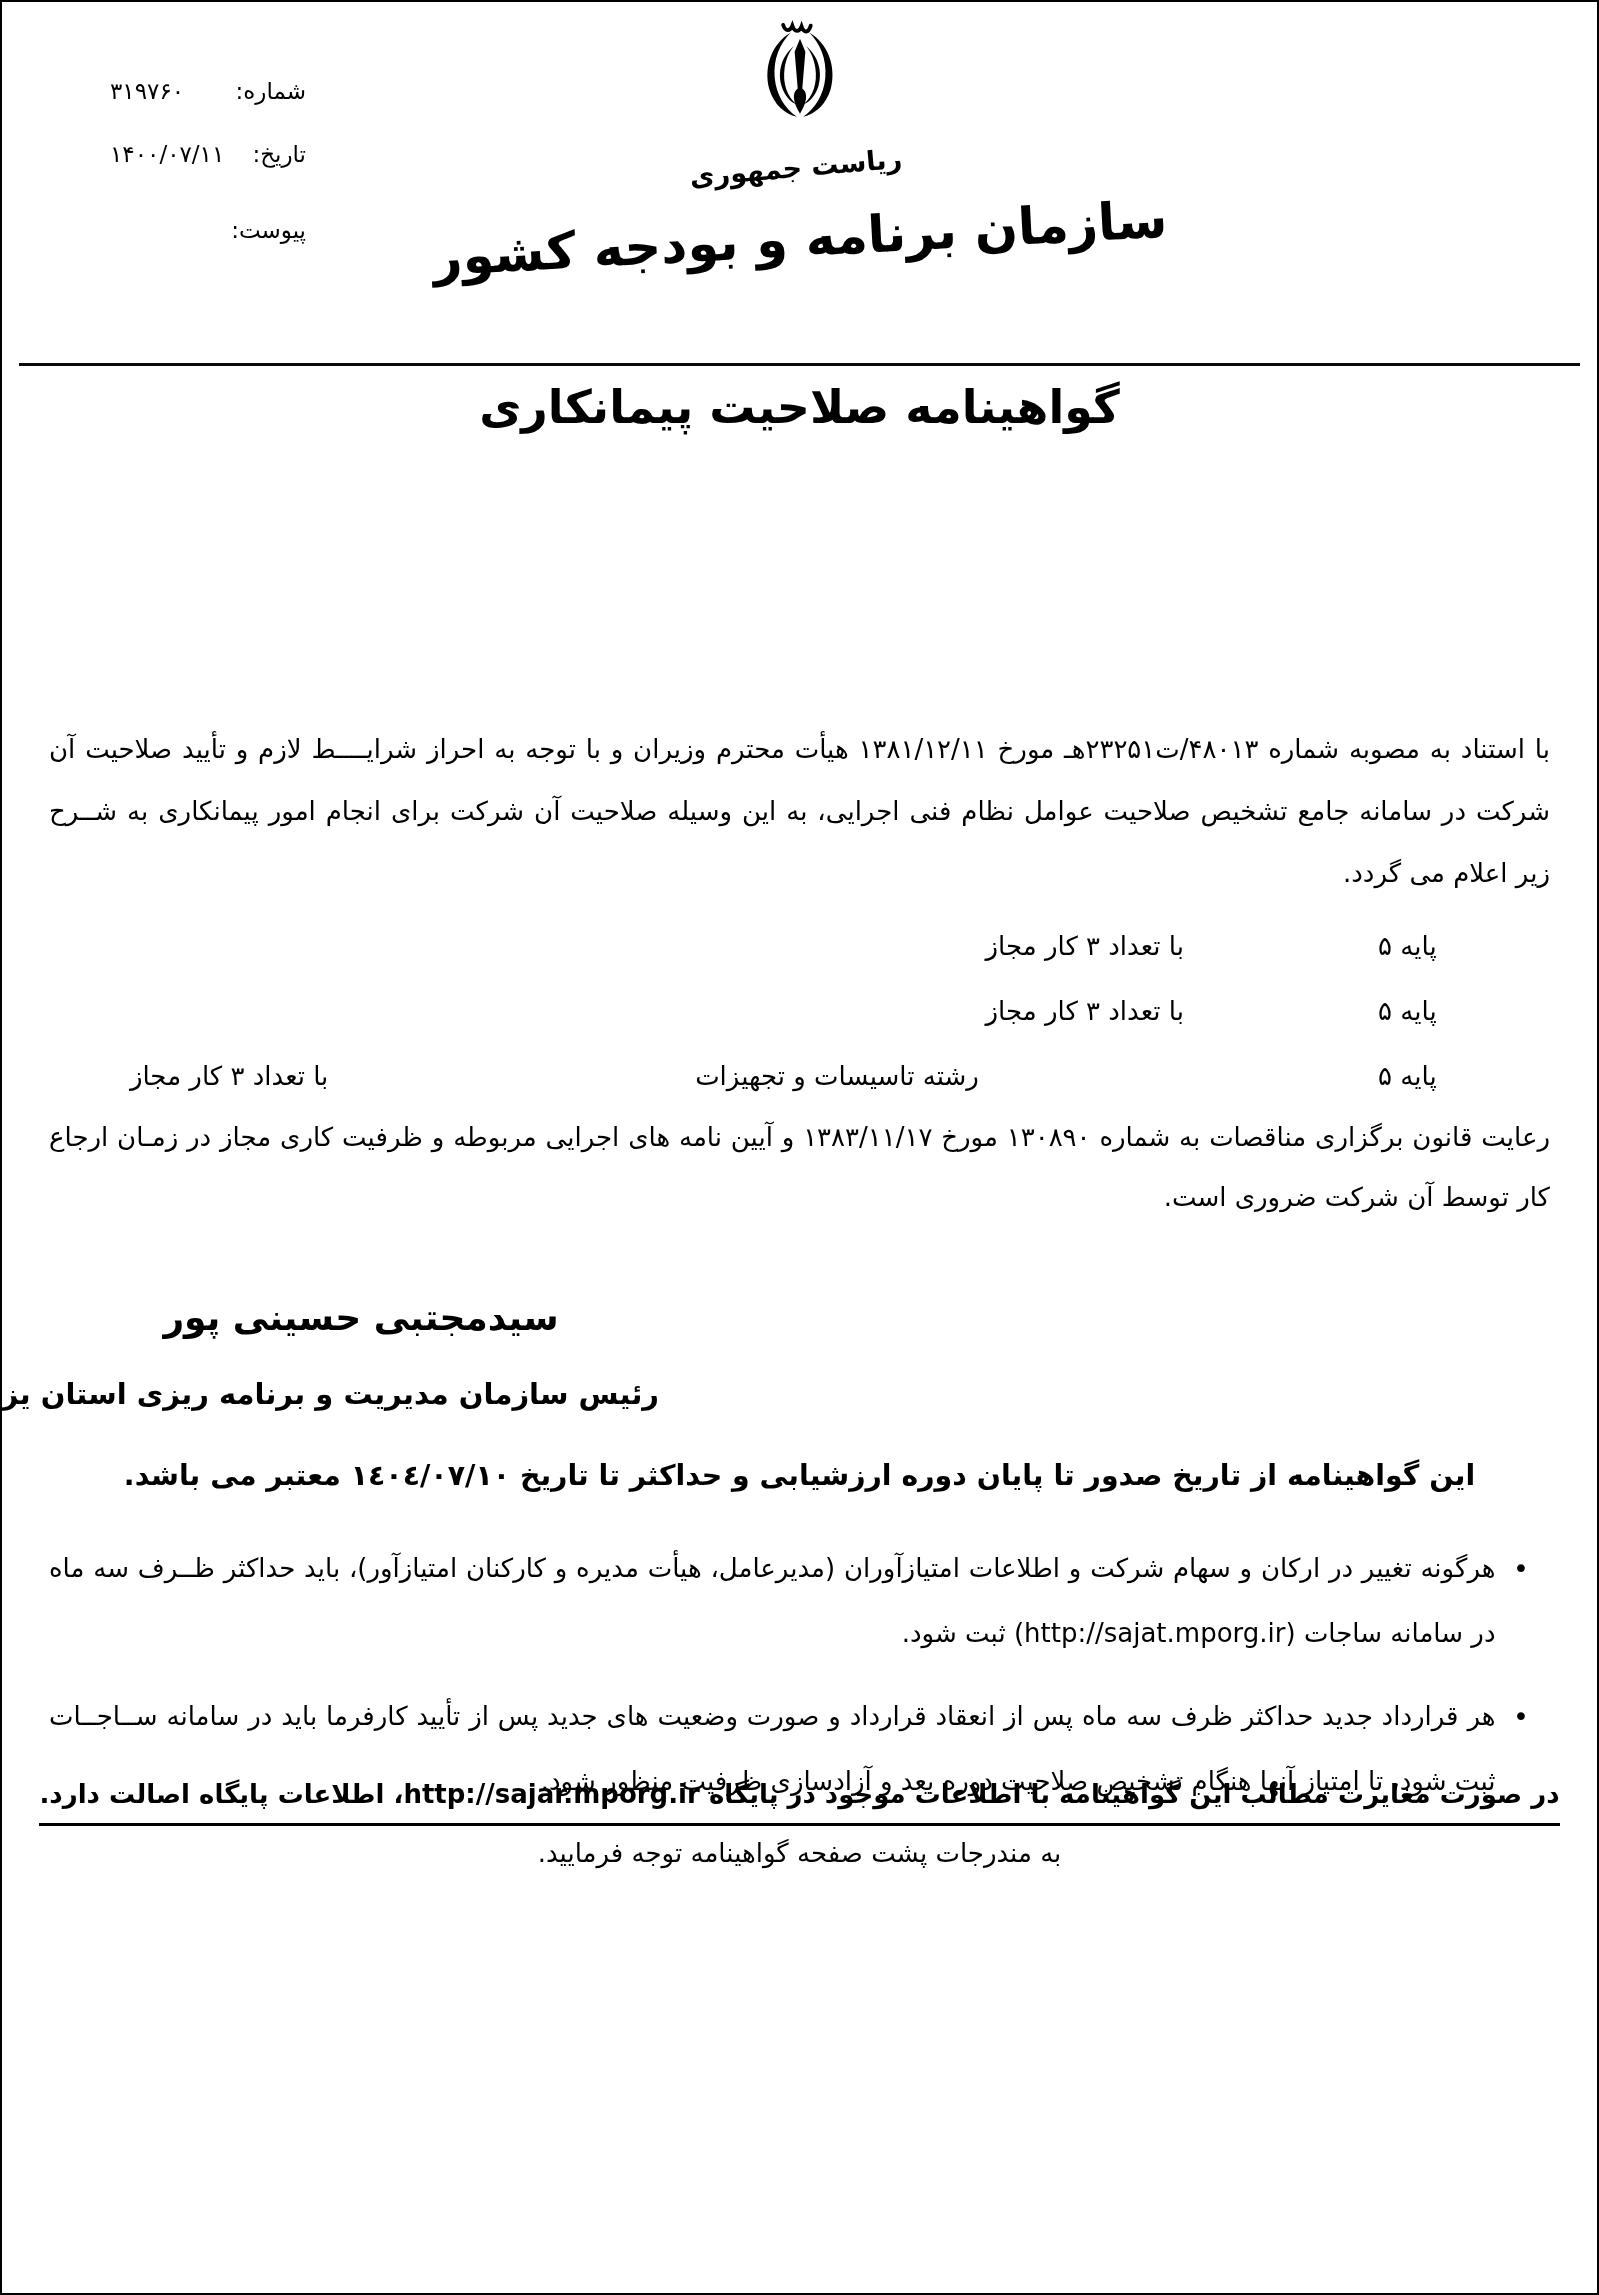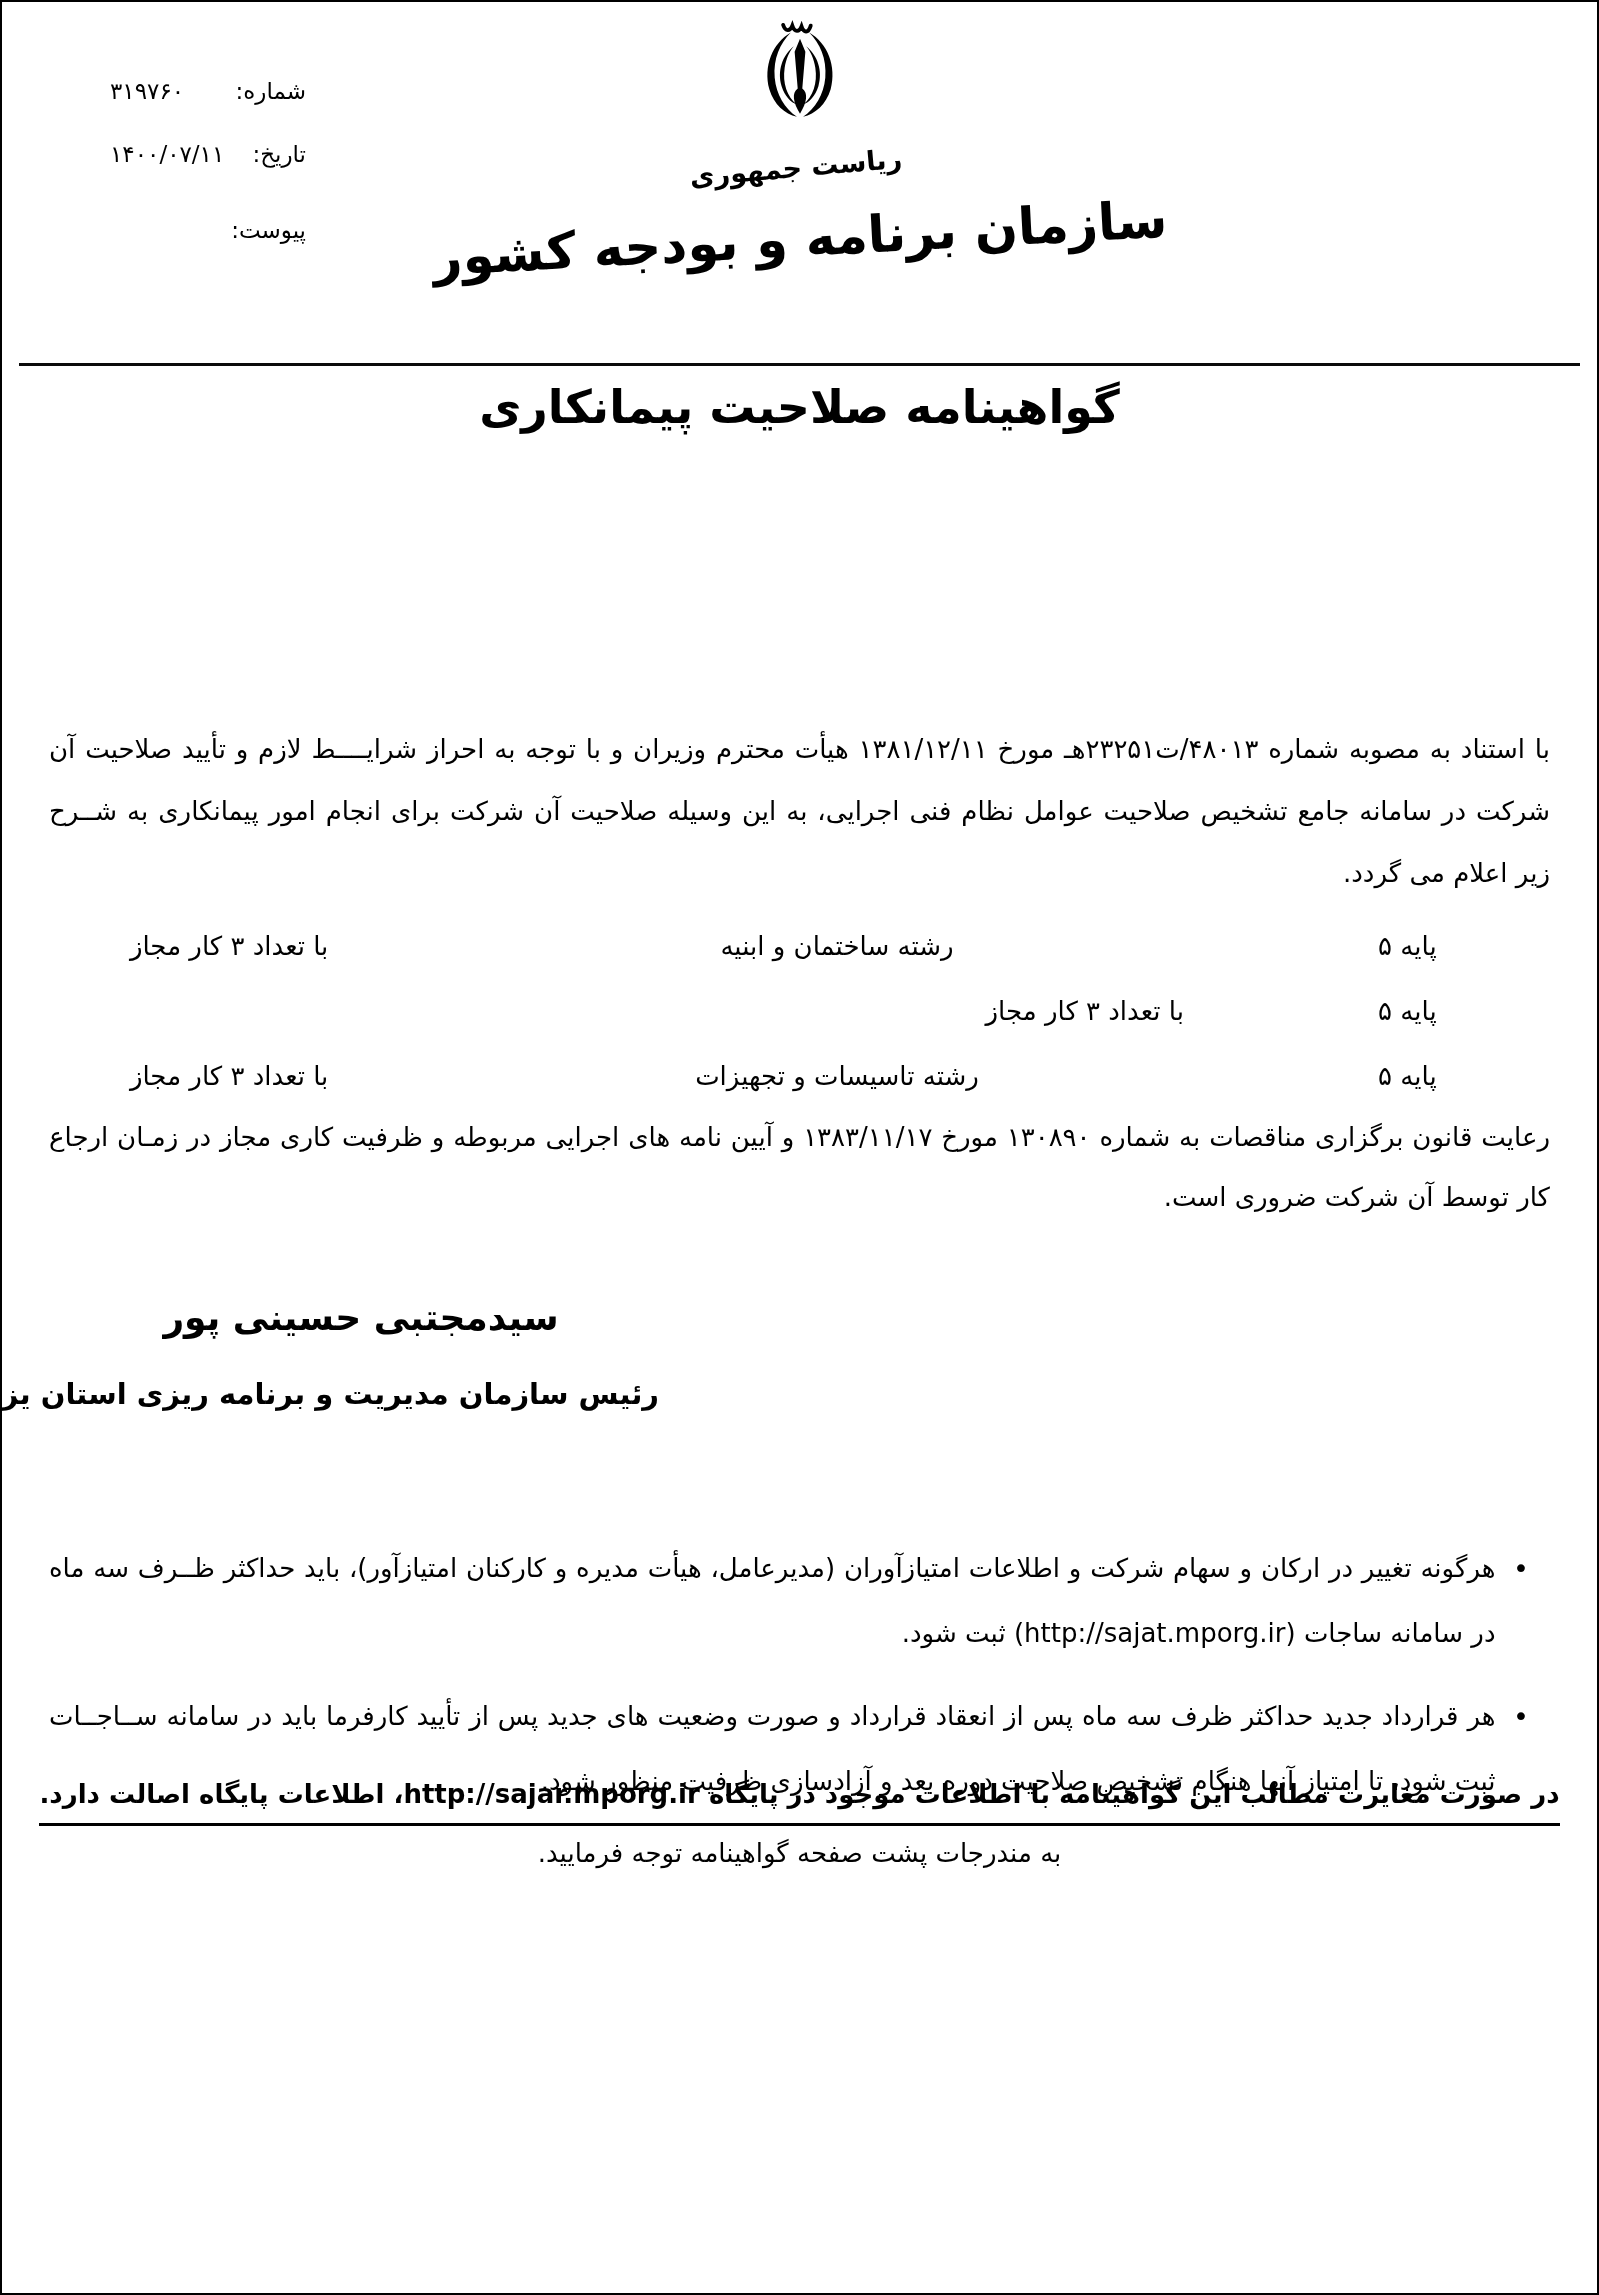--- a/index.html
+++ b/index.html
@@ -111,41 +111,41 @@
   <div class="rule"></div>
 
   <div class="title">گواهینامه صلاحیت پیمانکاری</div>
 
 
   <div class="body1">با استناد به مصوبه شماره ۴۸۰۱۳/ت۲۳۲۵۱هـ مورخ ۱۳۸۱/۱۲/۱۱ هیأت محترم وزیران و با توجه به احراز شرایــــط لازم و تأیید صلاحیت آن شرکت در سامانه جامع تشخیص صلاحیت عوامل نظام فنی اجرایی، به این وسیله صلاحیت آن شرکت برای انجام امور پیمانکاری به شــرح زیر اعلام می گردد.</div>
 
   <div class="qual">
     <div class="qrow">
       <span class="q-grade">پایه ۵</span>
-      <span class="q-field">رشته ساختمان و ابنیه</span>
       <span class="q-cap">با تعداد ۳ کار مجاز</span>
     </div>
     <div class="qrow">
       <span class="q-grade">پایه ۵</span>
       <span class="q-cap">با تعداد ۳ کار مجاز</span>
     </div>
     <div class="qrow">
       <span class="q-grade">پایه ۵</span>
       <span class="q-field">رشته تاسیسات و تجهیزات</span>
       <span class="q-cap">با تعداد ۳ کار مجاز</span>
     </div>
   </div>
 
   <div class="body2">رعایت قانون برگزاری مناقصات به شماره ۱۳۰۸۹۰ مورخ ۱۳۸۳/۱۱/۱۷ و آیین نامه های اجرایی مربوطه و ظرفیت کاری مجاز در زمـان ارجاع کار توسط آن شرکت ضروری است.</div>
 
   <div class="signature">
     <div class="sig-name">سیدمجتبی  حسینی پور</div>
     <div class="sig-title">رئیس سازمان مدیریت و برنامه ریزی استان یزد</div>
   </div>
 
+  <div class="validity">این گواهینامه از تاریخ صدور تا پایان دوره ارزشیابی و حداکثر تا تاریخ ۱٤۰٤/۰۷/۱۰ معتبر می باشد.</div>
 
   <div class="notes">
     <div class="note">
       <span class="note-dot">•</span>
       <span class="note-text">هرگونه تغییر در ارکان و سهام شرکت و اطلاعات امتیازآوران (مدیرعامل، هیأت مدیره و کارکنان امتیازآور)، باید حداکثر ظــرف سه ماه در سامانه ساجات (http://sajat.mporg.ir) ثبت شود.</span>
     </div>
     <div class="note">
       <span class="note-dot">•</span>
       <span class="note-text">هر قرارداد جدید حداکثر ظرف سه ماه پس از انعقاد قرارداد و صورت وضعیت های جدید پس از تأیید کارفرما باید در سامانه ســاجــات ثبت شود، تا امتیاز آنها هنگام تشخیص صلاحیت دوره بعد و آزادسازی ظرفیت منظور شود.</span>
     </div>

